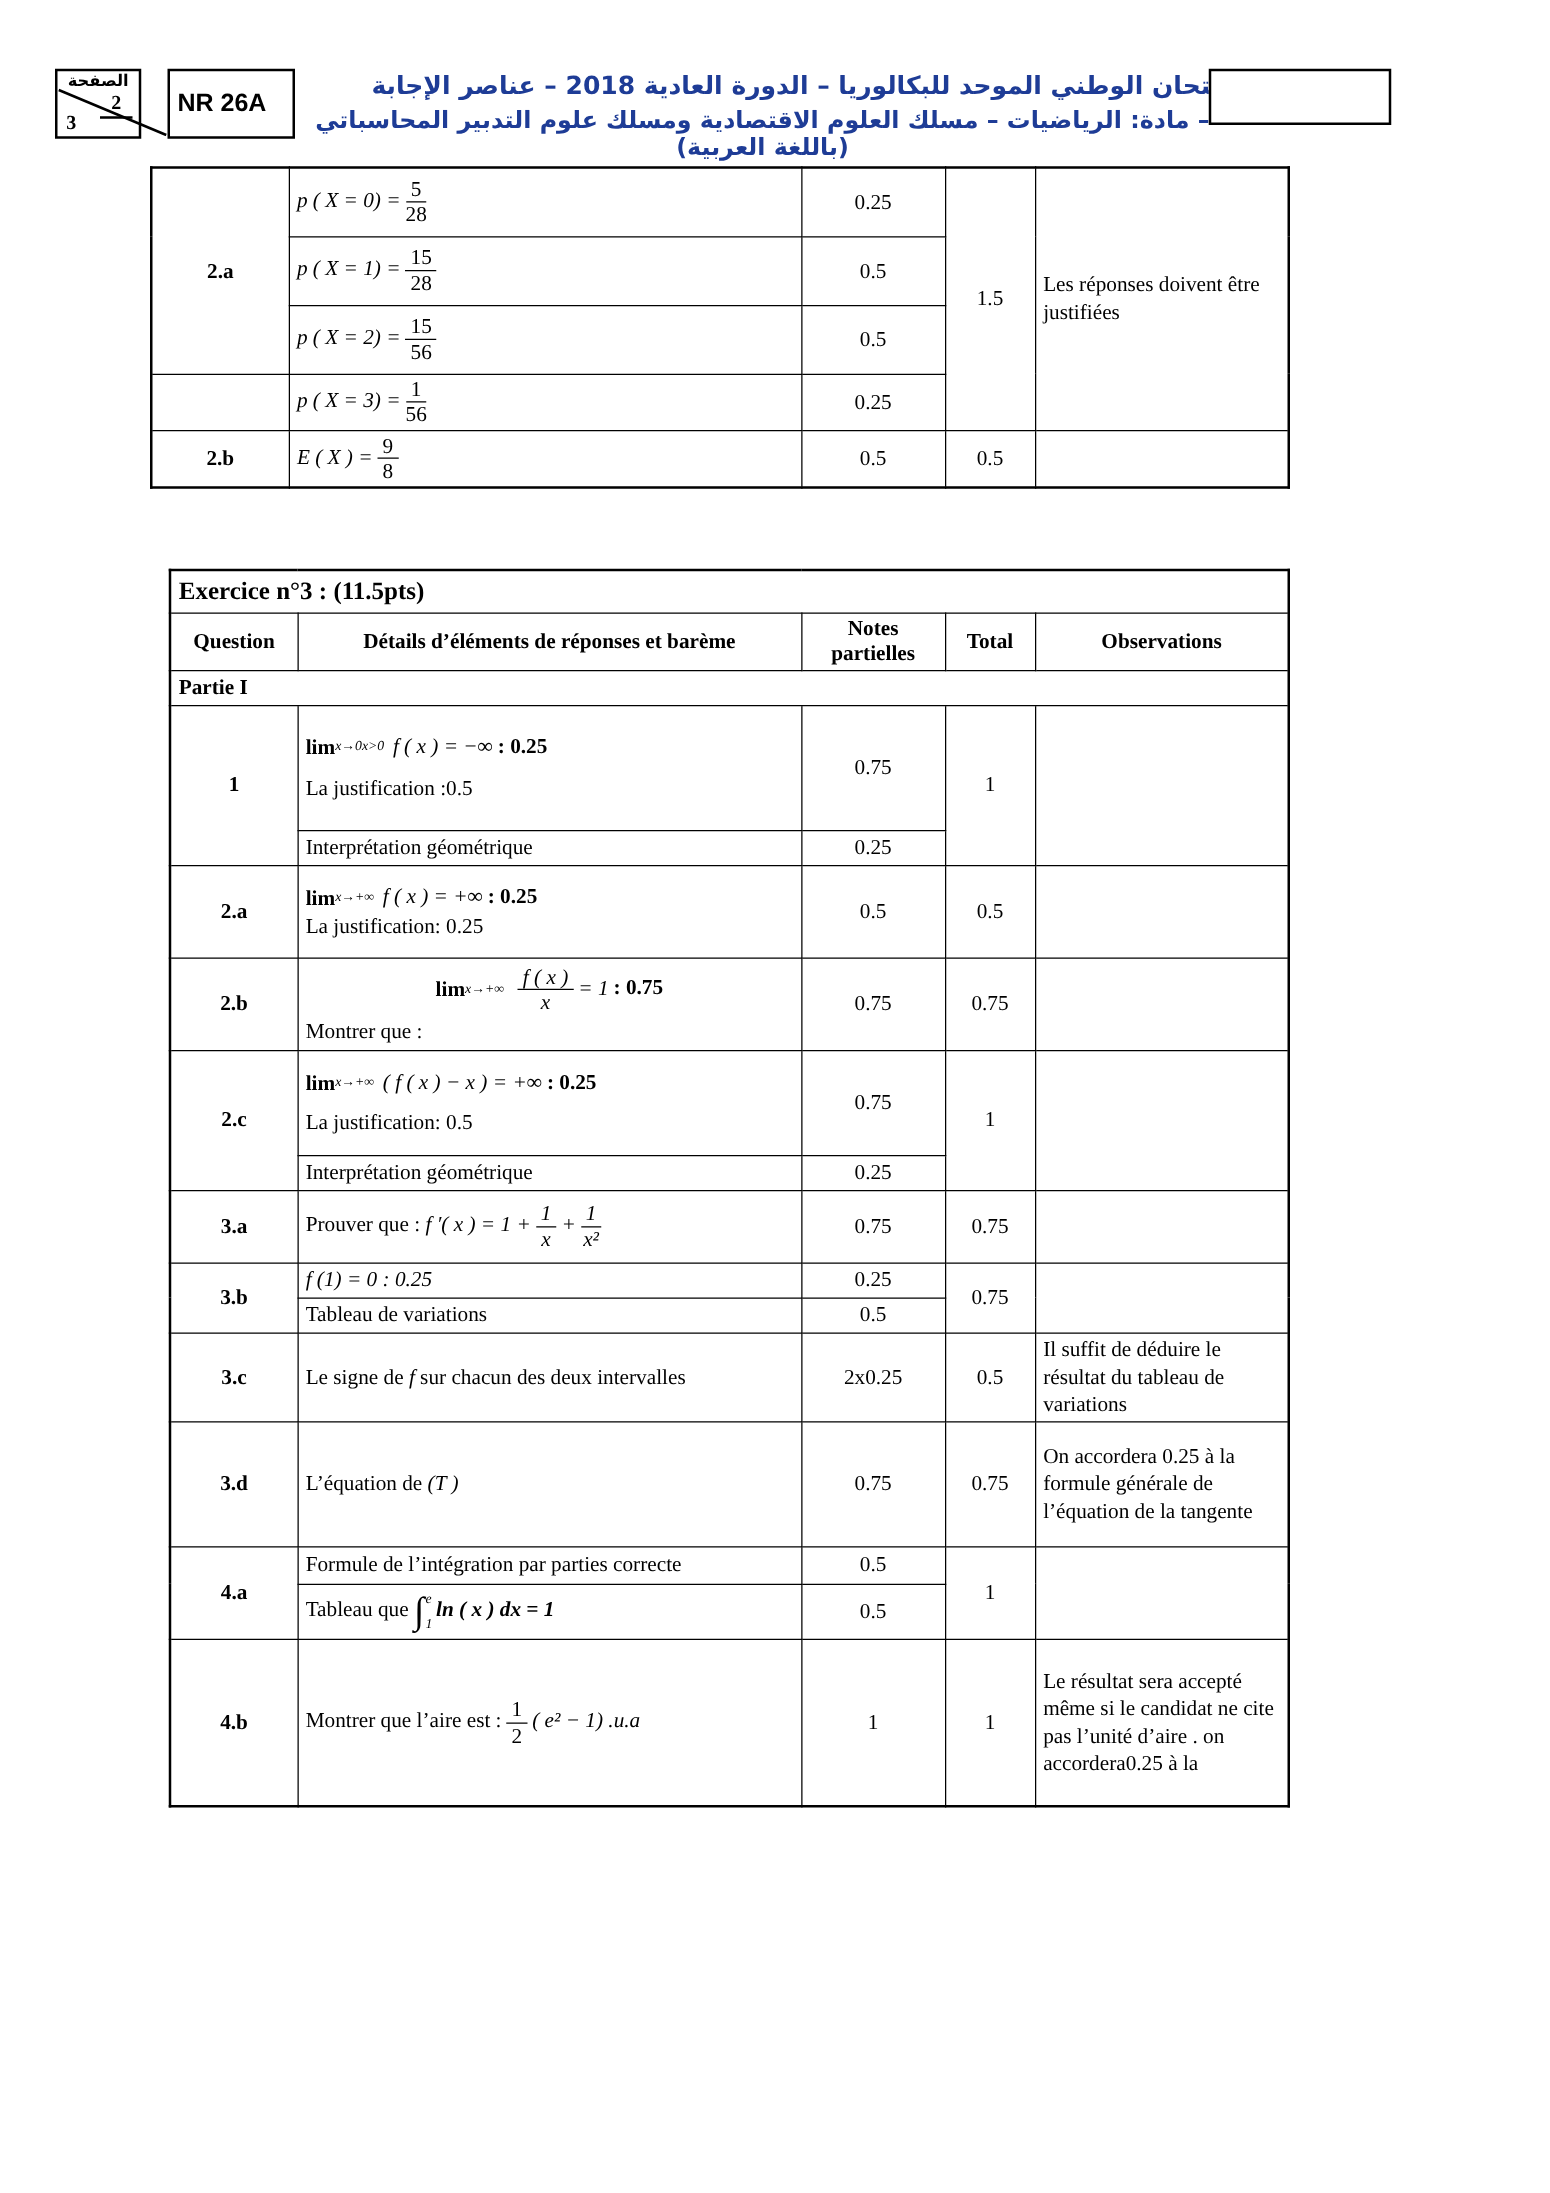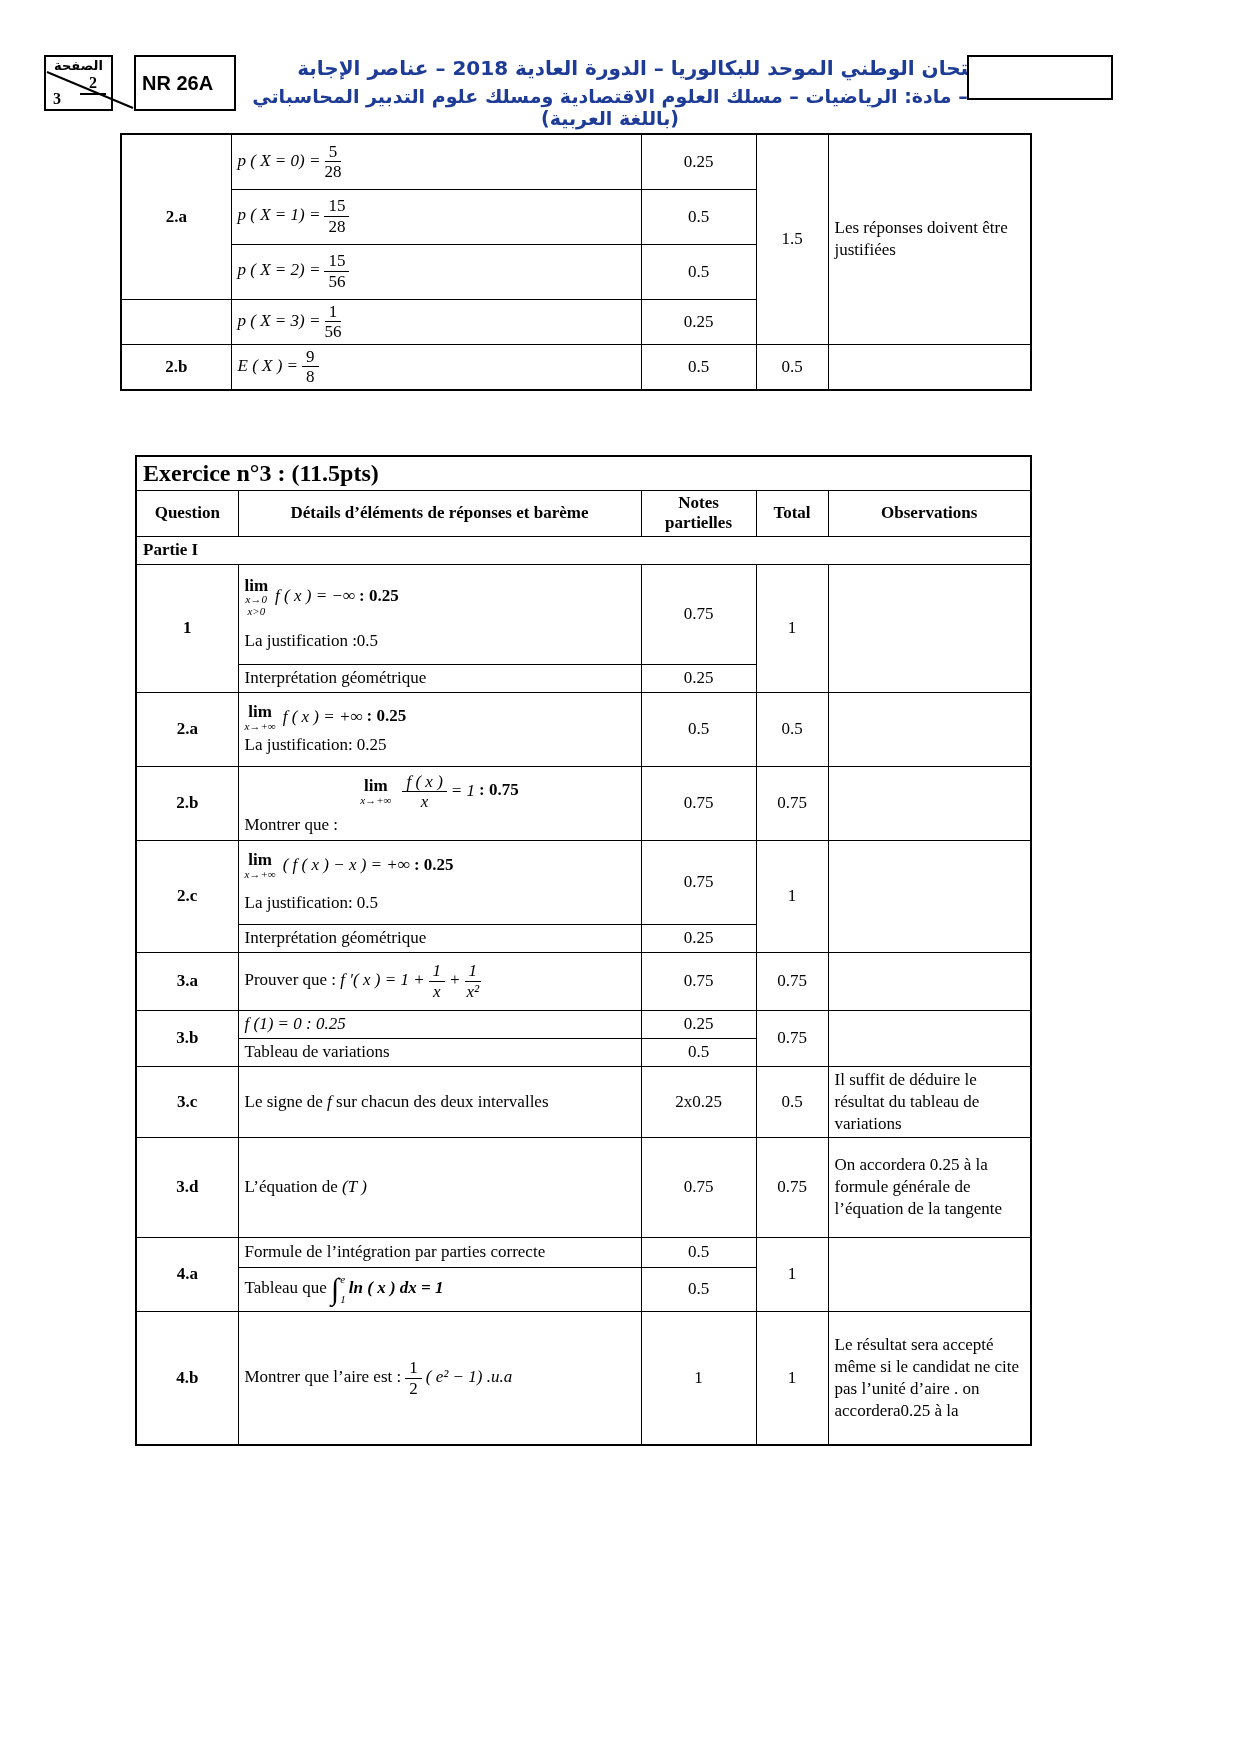--- a/index.html
+++ b/index.html
@@ -61,39 +61,39 @@
   table.tbl {
     position:absolute; border-collapse:collapse; table-layout:fixed;
     font-size:17px; background:#fff;
     border:2px solid #000;
   }
   table.tbl td { border:1.6px solid #000; padding:2px 6px; vertical-align:middle; }
   .qcell { text-align:center; font-weight:bold; }
   .ncell, .tcell { text-align:center; }
   .dcell { padding-left:12px; }
   .ocell { padding:4px 8px; line-height:1.3; }
-  .title-row td { font-weight:bold; font-size:24px; padding:3px 8px; }
+  .title-row td { font-weight:bold; font-size:20px; padding:3px 8px; }
   .thead td { text-align:center; font-weight:bold; line-height:1.2; }
   .partie td { font-weight:bold; padding:2px 8px; }
 
   .dline { margin:3px 0; }
   .centered { text-align:center; }
 
   
   .math { font-style:italic; }
   .score { font-weight:bold; font-style:normal; margin-left:4px; }
   .strong { font-weight:bold; }
   .frac {
     display:inline-flex; flex-direction:column; align-items:center;
     vertical-align:middle; margin:0 4px; line-height:1.15; text-align:center;
   }
   .frac .fnum { border-bottom:1.5px solid #000; padding:0 4px; display:block; }
   .frac .fden { display:block; }
   .lim {
-    display:inline-flex; flex-direction:column; align-items:center;
+    display:inline-flex; align-items:center;
     vertical-align:middle; line-height:1.05; margin-right:7px;
   }
   .lim .limword { font-weight:bold; font-style:normal; }
   .lim .limsub { font-size:11px; font-style:italic; }
   .intgrp { display:inline-flex; align-items:center; vertical-align:middle; }
   .intsym { font-size:30px; line-height:1; font-style:normal; }
   .ibounds {
     display:inline-flex; flex-direction:column; justify-content:space-between;
     height:32px; font-size:11px; font-style:italic; margin:0 3px 0 1px;
   }

